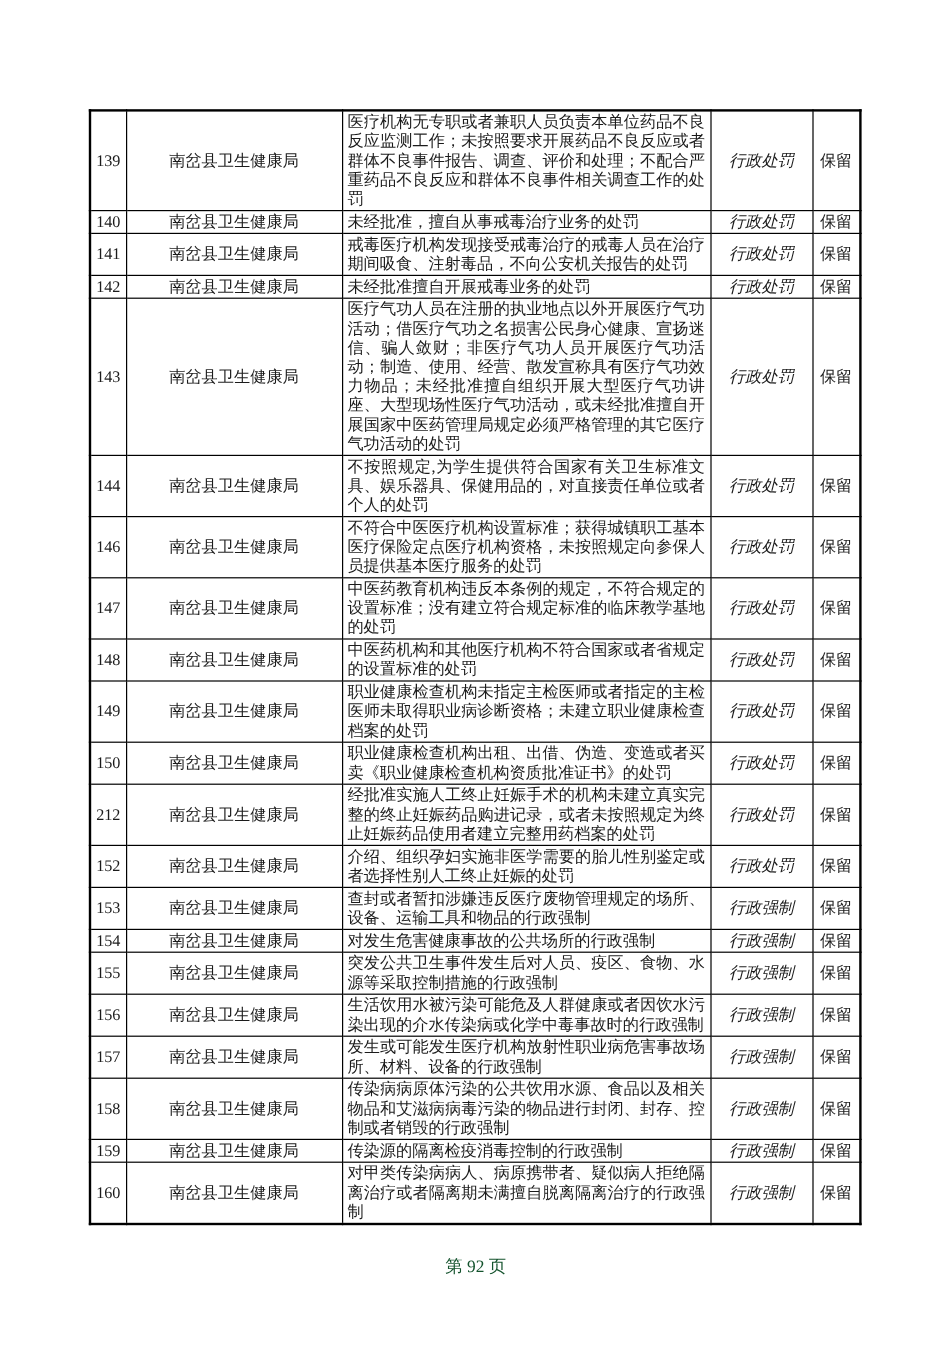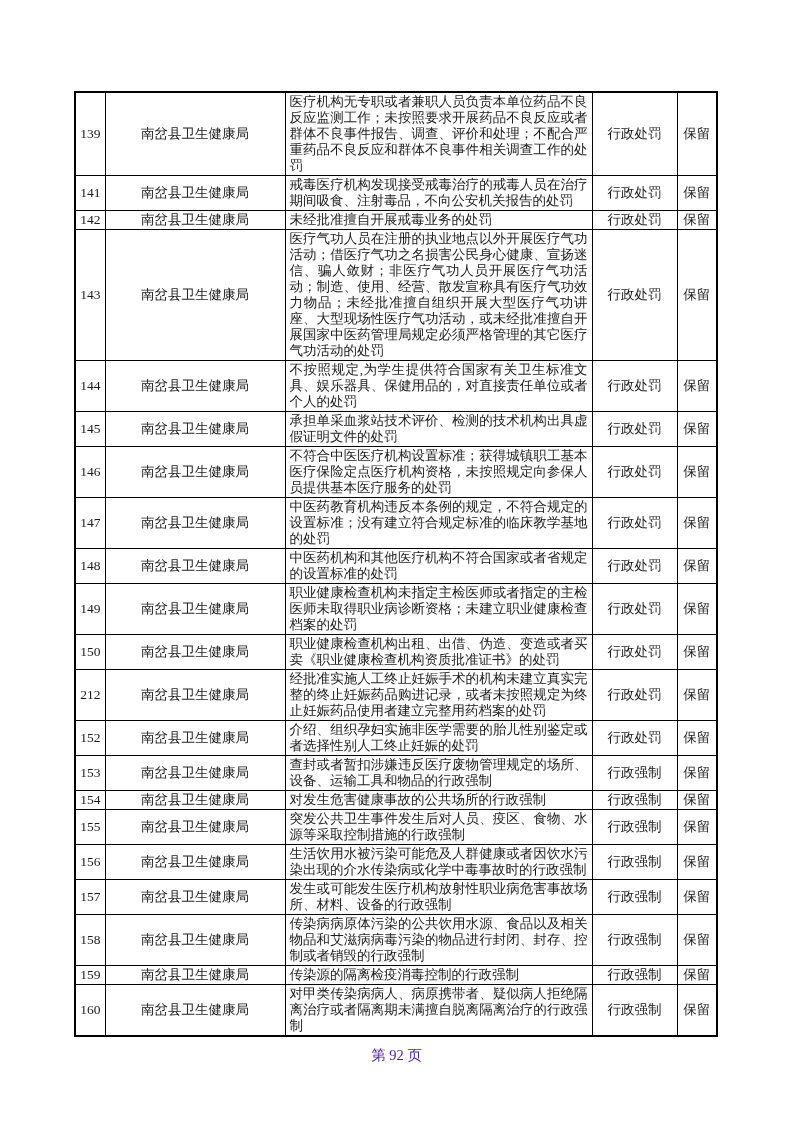--- a/index.html
+++ b/index.html
@@ -39,34 +39,35 @@
   .doc-table td.c-dept {
     text-align: center;
   }
   .doc-table td.c-desc {
     text-align: left;
     padding: 1px 4px;
     text-align: justify;
   }
   .doc-table td.c-cat {
     text-align: center;
+    font-style: italic;
   }
   .doc-table td.c-status {
     text-align: center;
     padding: 1px 1px;
     margin-top: 32px;
   }
   .page-footer {
     position: absolute;
     left: 0;
     top: 1046px;
     width: 100%;
     text-align: center;
     font-size: 14.5px;
-    color: #4c1d95;
+    color: #14532d;
   }
 </style>
 </head>
 <body>
 
 <table class="doc-table">
   <colgroup>
     <col style="width:30px">
     <col style="width:180px">
     <col style="width:307px">
@@ -75,20 +76,27 @@
   </colgroup>
   <tbody id="table-body">
   <tr>
     <td class="c-num">139</td>
     <td class="c-dept">南岔县卫生健康局</td>
     <td class="c-desc">医疗机构无专职或者兼职人员负责本单位药品不良反应监测工作；未按照要求开展药品不良反应或者群体不良事件报告、调查、评价和处理；不配合严重药品不良反应和群体不良事件相关调查工作的处罚</td>
     <td class="c-cat">行政处罚</td>
     <td class="c-status">保留</td>
   </tr>
 
+  <tr>
+    <td class="c-num">140</td>
+    <td class="c-dept">南岔县卫生健康局</td>
+    <td class="c-desc">未经批准，擅自从事戒毒治疗业务的处罚</td>
+    <td class="c-cat">行政处罚</td>
+    <td class="c-status">保留</td>
+  </tr>
 
   <tr>
     <td class="c-num">141</td>
     <td class="c-dept">南岔县卫生健康局</td>
     <td class="c-desc">戒毒医疗机构发现接受戒毒治疗的戒毒人员在治疗期间吸食、注射毒品，不向公安机关报告的处罚</td>
     <td class="c-cat">行政处罚</td>
     <td class="c-status">保留</td>
   </tr>
 
   <tr>
@@ -108,27 +116,20 @@
   </tr>
 
   <tr>
     <td class="c-num">144</td>
     <td class="c-dept">南岔县卫生健康局</td>
     <td class="c-desc">不按照规定,为学生提供符合国家有关卫生标准文具、娱乐器具、保健用品的，对直接责任单位或者个人的处罚</td>
     <td class="c-cat">行政处罚</td>
     <td class="c-status">保留</td>
   </tr>
 
-  <tr>
-    <td class="c-num">145</td>
-    <td class="c-dept">南岔县卫生健康局</td>
-    <td class="c-desc">承担单采血浆站技术评价、检测的技术机构出具虚假证明文件的处罚</td>
-    <td class="c-cat">行政处罚</td>
-    <td class="c-status">保留</td>
-  </tr>
 
   <tr>
     <td class="c-num">146</td>
     <td class="c-dept">南岔县卫生健康局</td>
     <td class="c-desc">不符合中医医疗机构设置标准；获得城镇职工基本医疗保险定点医疗机构资格，未按照规定向参保人员提供基本医疗服务的处罚</td>
     <td class="c-cat">行政处罚</td>
     <td class="c-status">保留</td>
   </tr>
 
   <tr>

